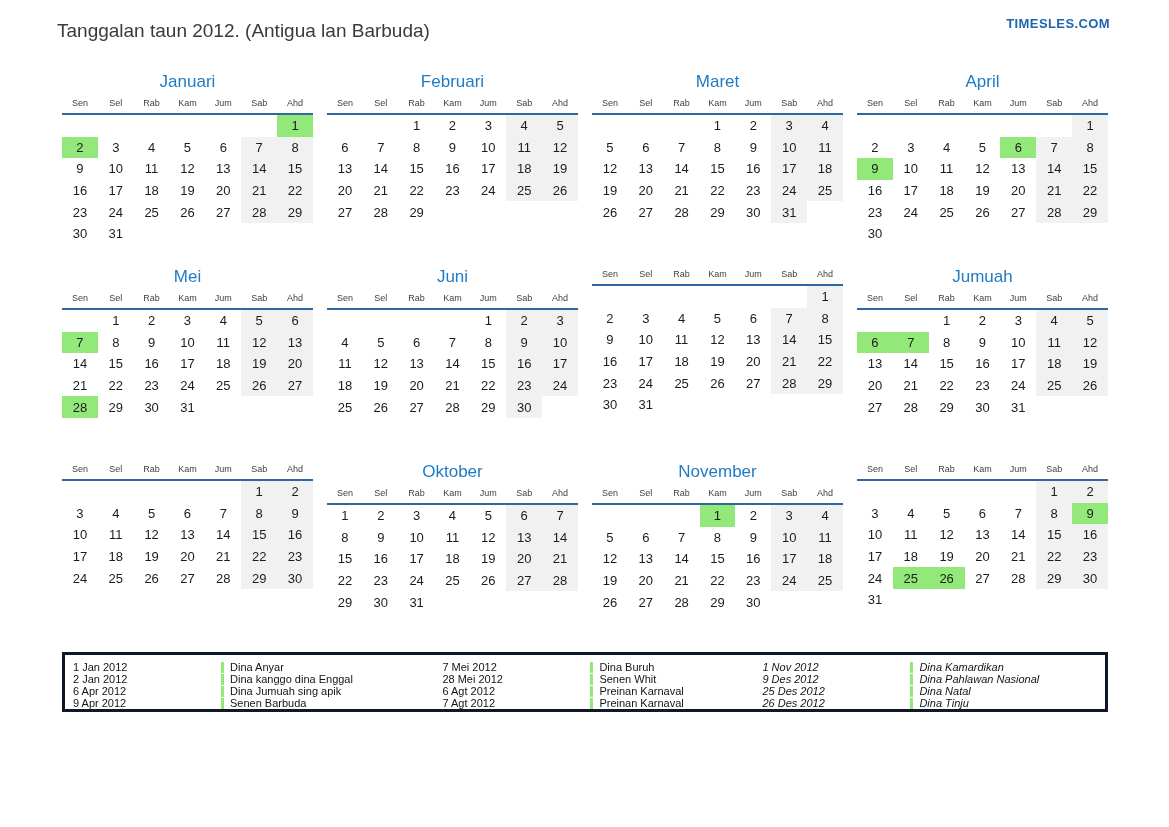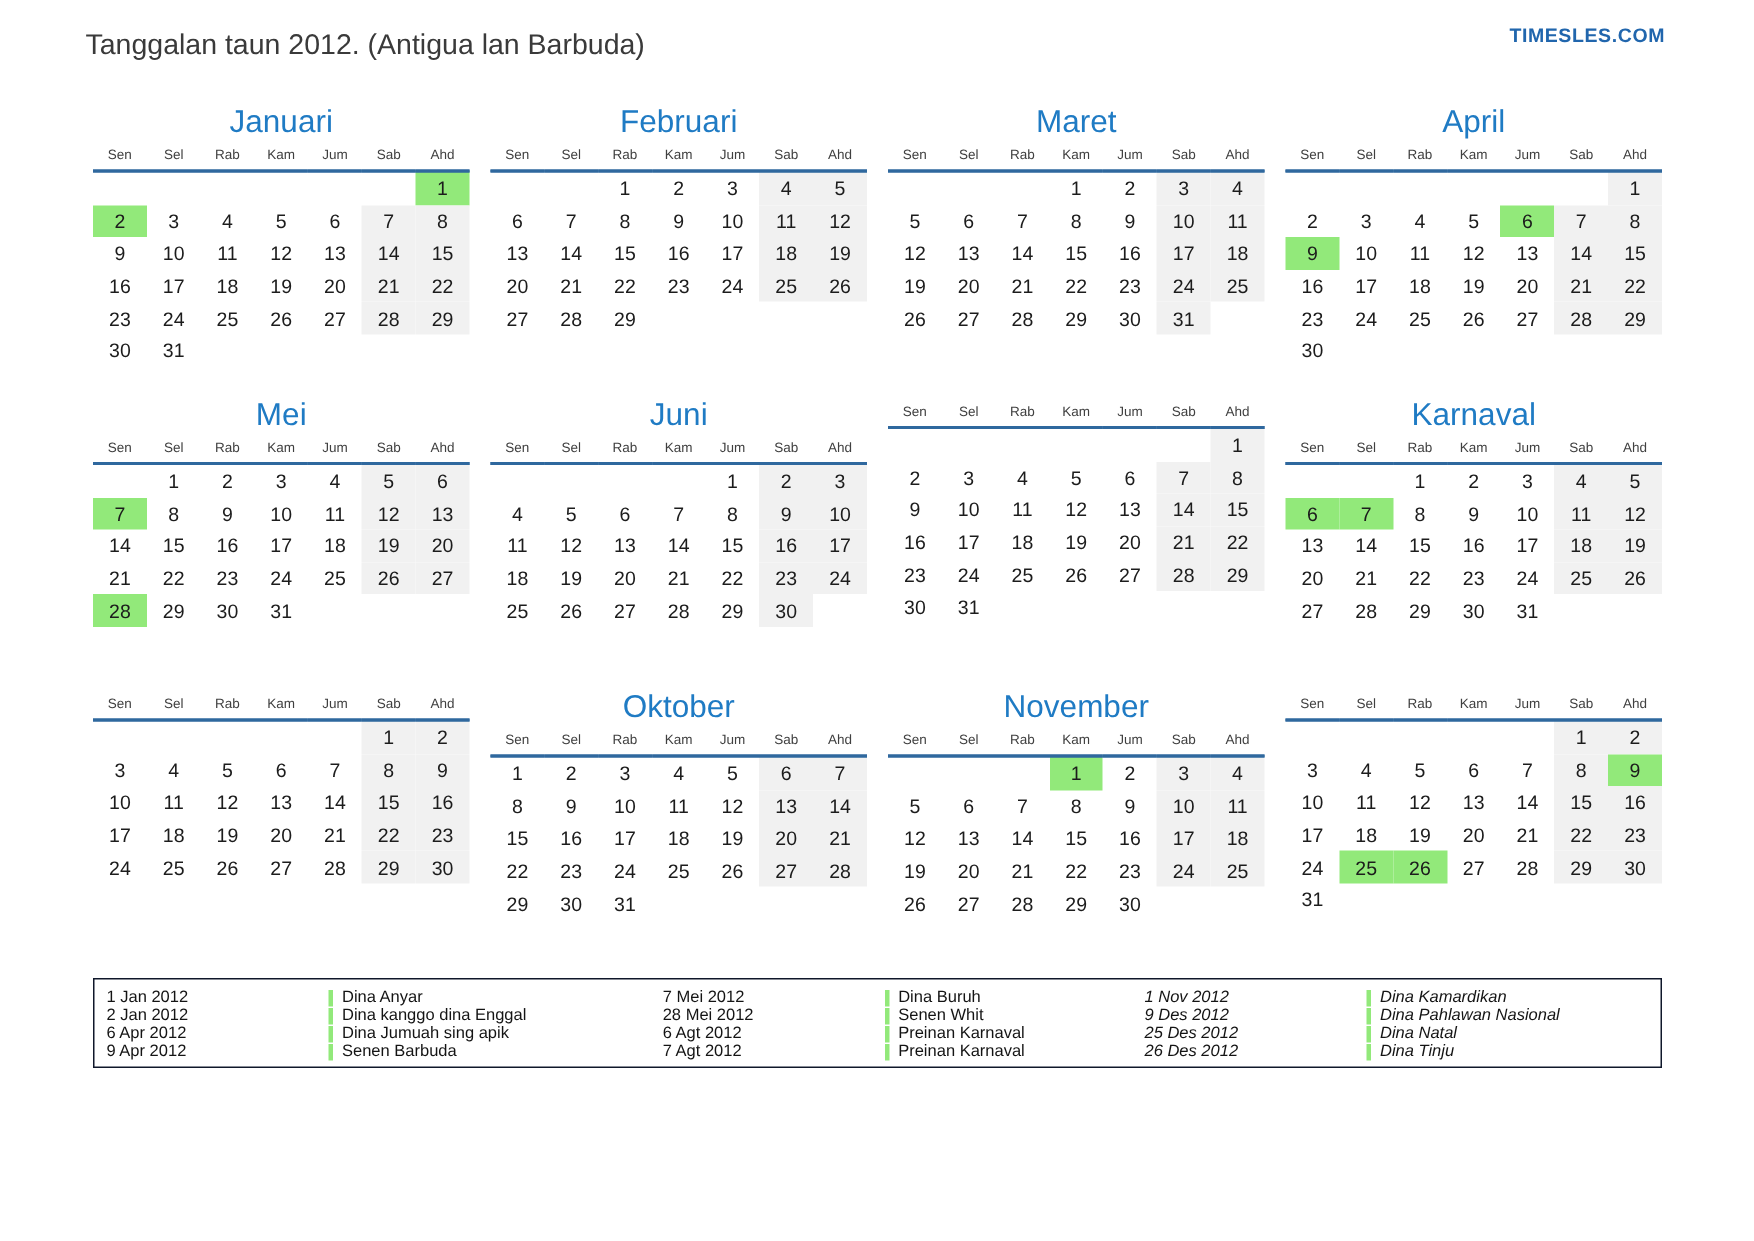--- a/index.html
+++ b/index.html
@@ -16,37 +16,37 @@
   .brand{
     position:absolute;right:59px;top:16px;font-size:13px;font-weight:700;
     color:var(--brand-blue,#2166ad);letter-spacing:.4px;text-decoration:none;cursor:pointer;
   }
   .months-grid{
     position:absolute;left:62px;top:72px;width:1046px;
     display:grid;grid-template-columns:repeat(4,251px);column-gap:14px;row-gap:17px;
   }
   .month{height:178px;overflow:visible;}
   .month-title{
-    text-align:center;font-size:21px;line-height:20px;margin:0 0 4px 0;
+    text-align:center;font-size:17px;line-height:20px;margin:0 0 4px 0;
     color:var(--title-blue,#1f7bc4);font-weight:400;
   }
   table.cal{width:100%;border-collapse:collapse;table-layout:fixed;}
   table.cal thead th{
     font-size:9px;font-weight:400;color:#404040;padding:2px 0 5px 0;
     border-bottom:2px solid var(--line-blue,#2f689e);
   }
   table.cal tbody td{
     height:21.6px;text-align:center;vertical-align:middle;
     font-size:13px;color:#1c1c1c;padding:0;
   }
   td.weekend{background:var(--weekend-gray,#f1f1f1);}
   td.holiday{background:var(--holiday-green,#92e97a);}
   .legend{
     position:absolute;left:62px;top:652px;width:1046px;height:60px;
-    border:1px solid #0f172a;box-sizing:border-box;
+    border:3px solid #0f172a;box-sizing:border-box;
     display:flex;align-items:stretch;padding:6px 8px 6px 8px;gap:32px;
   }
   .legend-col{display:flex;flex-direction:column;justify-content:space-between;}
   .legend-col.c0{width:362px;}
   .legend-col.c1{width:309px;}
   .legend-col.c2{width:359px;font-style:italic;}
   .legend-row{display:flex;align-items:center;font-size:11px;line-height:12px;color:#141414;}
   .legend-date{width:148px;flex:0 0 148px;}
   .legend-bar{
     width:3px;height:11px;flex:0 0 3px;margin-right:6px;
@@ -524,21 +524,21 @@
             <td></td>
             <td></td>
             <td></td>
             <td></td>
             <td></td>
           </tr>
         </tbody>
       </table>
     </div>
     <div class="month">
-      <div class="month-title">Karnaval</div>
+      <div class="month-title">Jumuah</div>
       <table class="cal">
         <thead>
           <tr>
             <th>Sen</th>
             <th>Sel</th>
             <th>Rab</th>
             <th>Kam</th>
             <th>Jum</th>
             <th>Sab</th>
             <th>Ahd</th>

